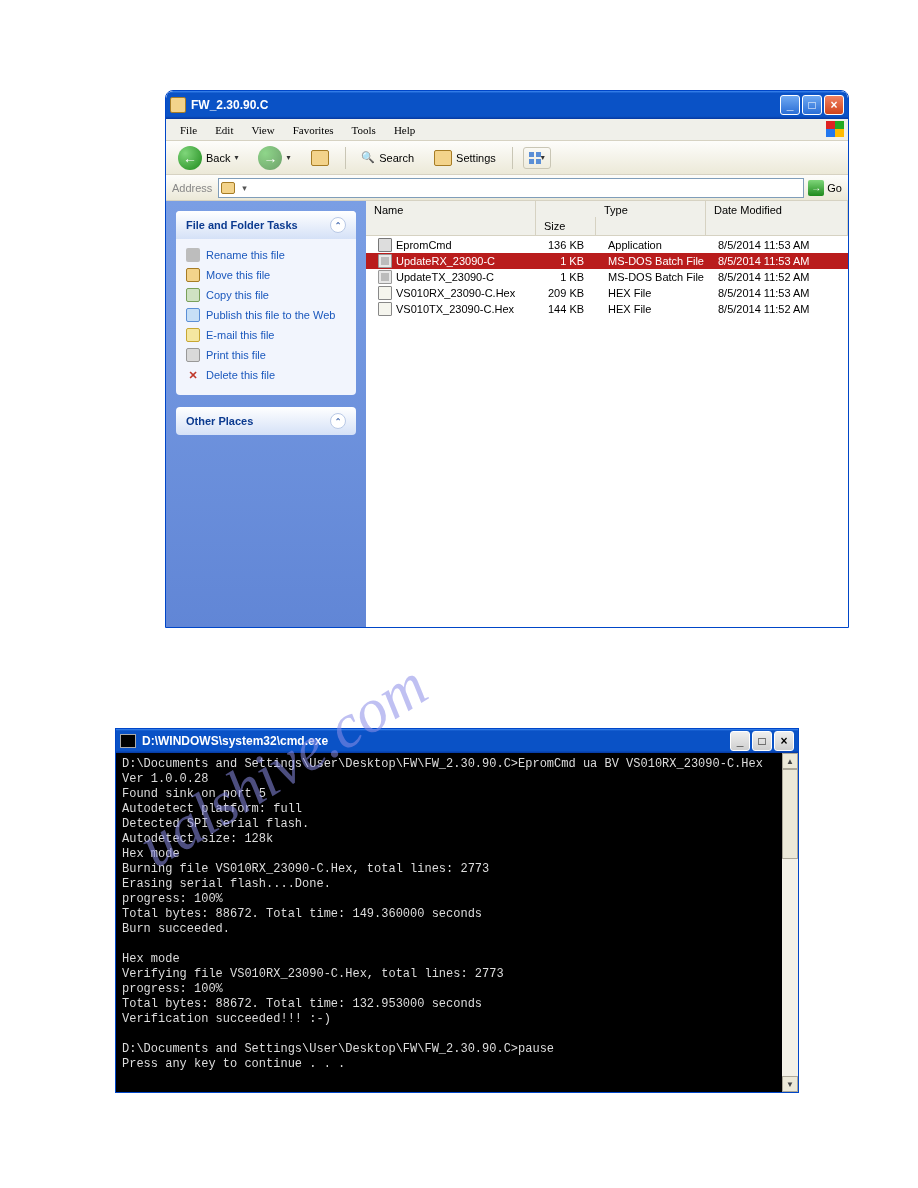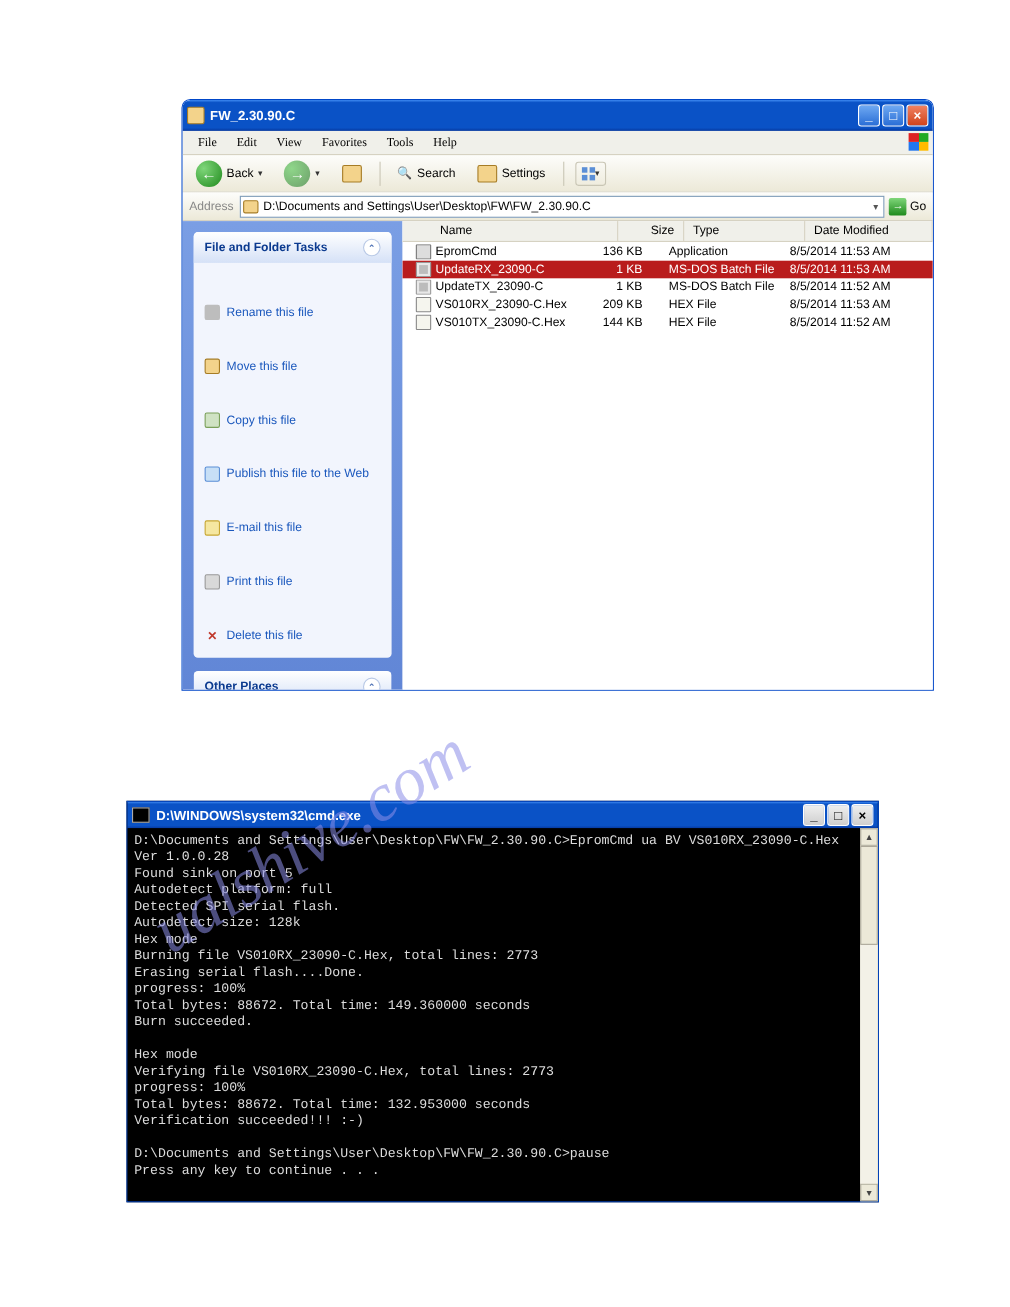--- a/index.html
+++ b/index.html
@@ -56,37 +56,37 @@
   .addrfield .dd2{font-size:9px;color:#555;padding:0 3px;}
   .gobtn{display:flex;align-items:center;gap:3px;cursor:pointer;}
   .gobox{width:16px;height:16px;background:linear-gradient(#7fd67a,#1f8a1c);border-radius:2px;display:flex;align-items:center;justify-content:center;color:#fff;font-size:10px;}
 
   .body{display:flex;height:calc(100% - 110px);}
   .sidebar{width:200px;background:linear-gradient(#7a9ee4,#6186d6);padding:10px;overflow:hidden;}
   .panel{background:#f2f5fd;border-radius:4px;margin-bottom:12px;overflow:hidden;}
   .panel-hd{background:linear-gradient(#fff,#d5e1f7);padding:6px 10px;display:flex;justify-content:space-between;align-items:center;color:#0b3a8f;font-weight:bold;}
   .panel-hd .chev{width:16px;height:16px;border-radius:50%;background:#fff;border:1px solid #b9c9e6;display:flex;align-items:center;justify-content:center;font-size:8px;color:#4b6fb3;}
   .panel-body{padding:6px 10px 10px;}
-  .task{display:flex;align-items:center;gap:6px;color:#1b58bd;padding:3px 0;cursor:pointer;margin-top:29px;}
+  .task{display:flex;align-items:center;gap:6px;color:#1b58bd;padding:3px 0;cursor:pointer;}
   .task .ico{width:14px;height:14px;flex:none;}
   .ico.rename{background:#bdbdbd;border-radius:2px;}
   .ico.move{background:#f3d38b;border:1px solid #a67c25;border-radius:2px;}
   .ico.copy{background:#cfe2c3;border:1px solid #7aa05a;border-radius:2px;}
   .ico.publish{background:#c7dff6;border:1px solid #5b8fd6;border-radius:2px;}
   .ico.email{background:#f5e7a1;border:1px solid #c7a734;border-radius:2px;}
   .ico.print{background:#d9d9d9;border:1px solid #999;border-radius:2px;}
   .ico.delete{color:#c0392b;font-weight:bold;display:flex;align-items:center;justify-content:center;}
   .ico.fw, .ico.docs, .ico.shared, .ico.computer, .ico.network{background:#f3d38b;border:1px solid #a67c25;border-radius:2px;}
   .ico.computer{background:#cfd8e6;border-color:#7b8aa8;}
 
   .filepane{flex:1;background:#fff;position:relative;}
-  .cols{display:flex;background:#f0f0ea;border-bottom:1px solid #d6d2c2;padding-left:26px;}
+  .cols{display:flex;background:#f0f0ea;border-bottom:1px solid #d6d2c2;}
   .col{padding:3px 8px;border-right:1px solid #d6d2c2;font-size:11px;}
   .col.name{flex:0 0 170px;}
-  .col.size{flex:0 0 60px;text-align:right;}
+  .col.size{flex:0 0 60px;margin-top:16px;}
   .col.type{flex:0 0 110px;}
   .col.date{flex:1;}
   .rows{padding:1px 0;}
   .row{display:flex;padding:1px 0;align-items:center;}
   .row .c{padding:0 12px;font-size:11px;white-space:nowrap;overflow:hidden;}
   .row .c.name{flex:0 0 170px;display:flex;align-items:center;gap:4px;}
   .row .c.size{flex:0 0 60px;text-align:right;}
   .row .c.type{flex:0 0 110px;}
   .row .c.date{flex:1;}
   .row.selected{background:#b91c1c;color:#fff;}
@@ -166,21 +166,20 @@
       <div class="viewbtn">
         <span class="grid"></span>
         <span class="dd">▾</span>
       </div>
     </div>
 
     <div class="addrbar">
       <span class="lbl">Address</span>
       <div class="addrfield">
         <span class="ticon-folder" style="width:14px;height:12px"></span>
-        <span style="flex:1">D:\Documents and Settings\User\Desktop\FW\FW_2.30.90.C</span>
         <span class="dd2">▾</span>
       </div>
       <div class="gobtn">
         <span class="gobox">→</span>
         <span>Go</span>
       </div>
     </div>
 
     <div class="body">
       <div class="sidebar">

